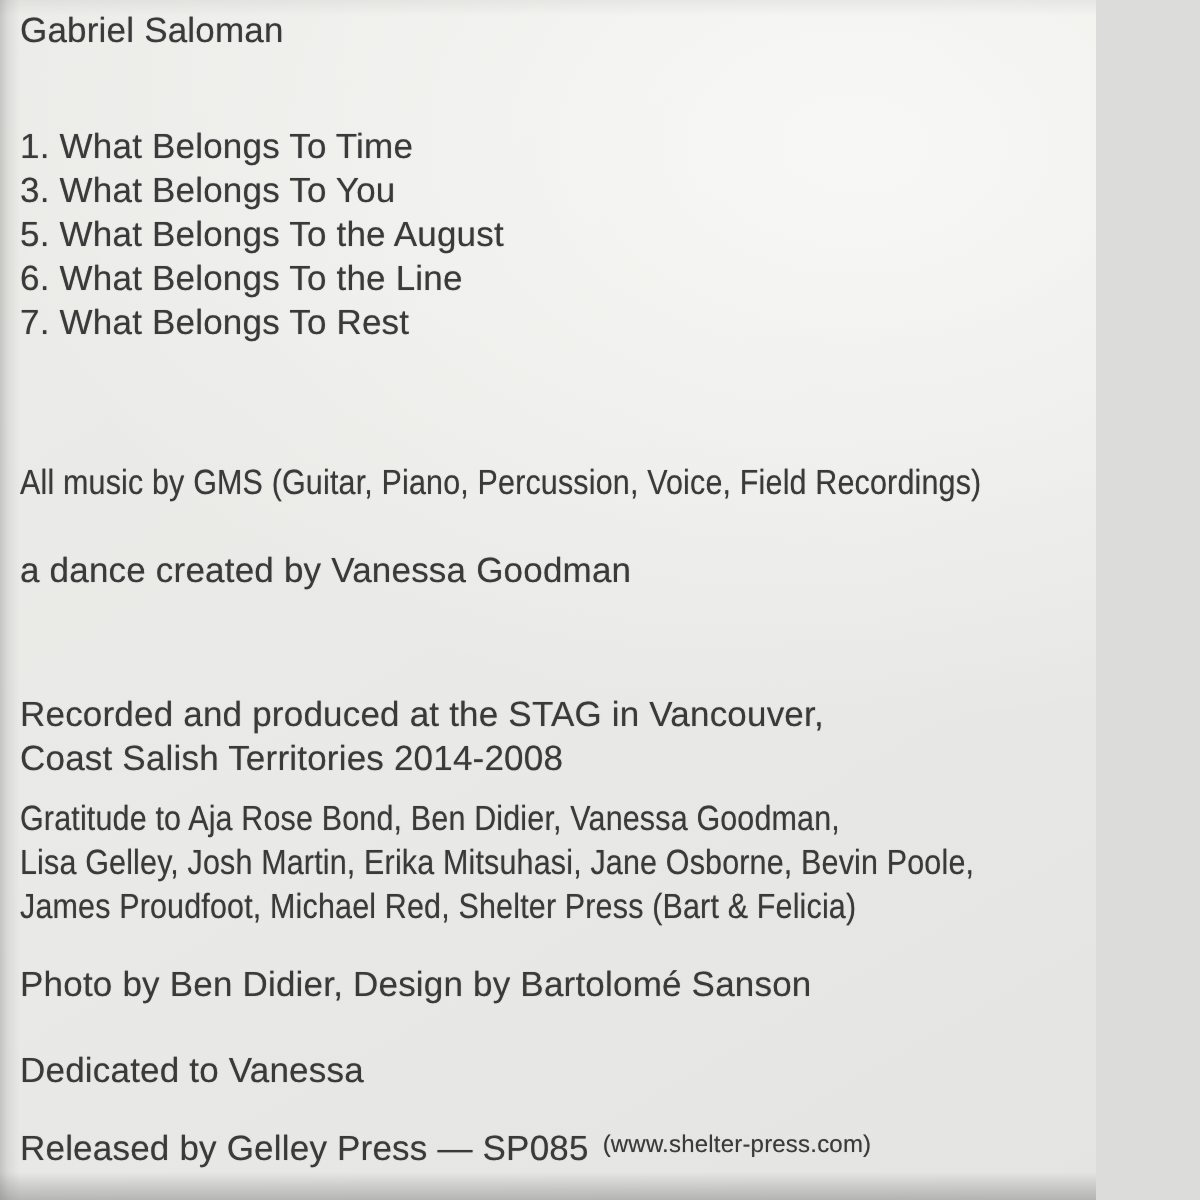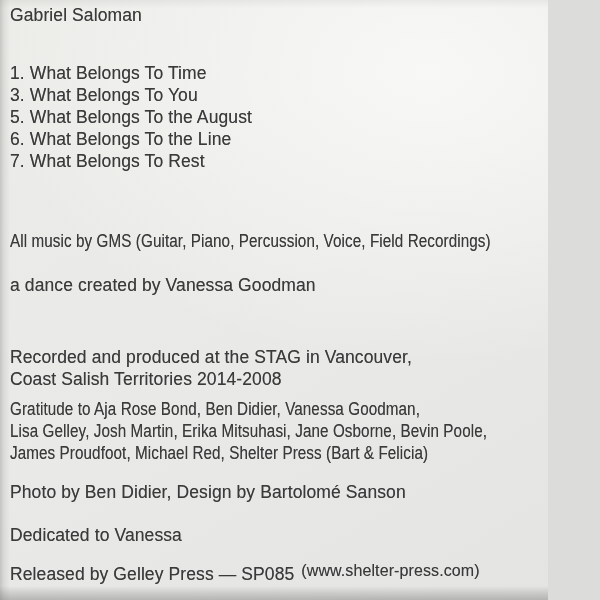--- a/index.html
+++ b/index.html
@@ -40,21 +40,21 @@
     color: var(--ink);
     text-shadow: 0 0 0.5px rgba(58,58,58,0.55);
   }
   .condensed {
     transform: scaleX(0.87);
     transform-origin: 0 50%;
   }
   .track-row { height: 22px; }
   .track-num { display: inline-block; margin-right: 5px; }
   .small-sup {
-    font-size: 16px;
+    font-size: 12px;
     letter-spacing: 0.1px;
     position: relative;
     top: -4px;
     margin-left: 7px;
     text-shadow: 0 0 0.4px rgba(58,58,58,0.5);
   }
 </style>
 </head>
 <body>
 

